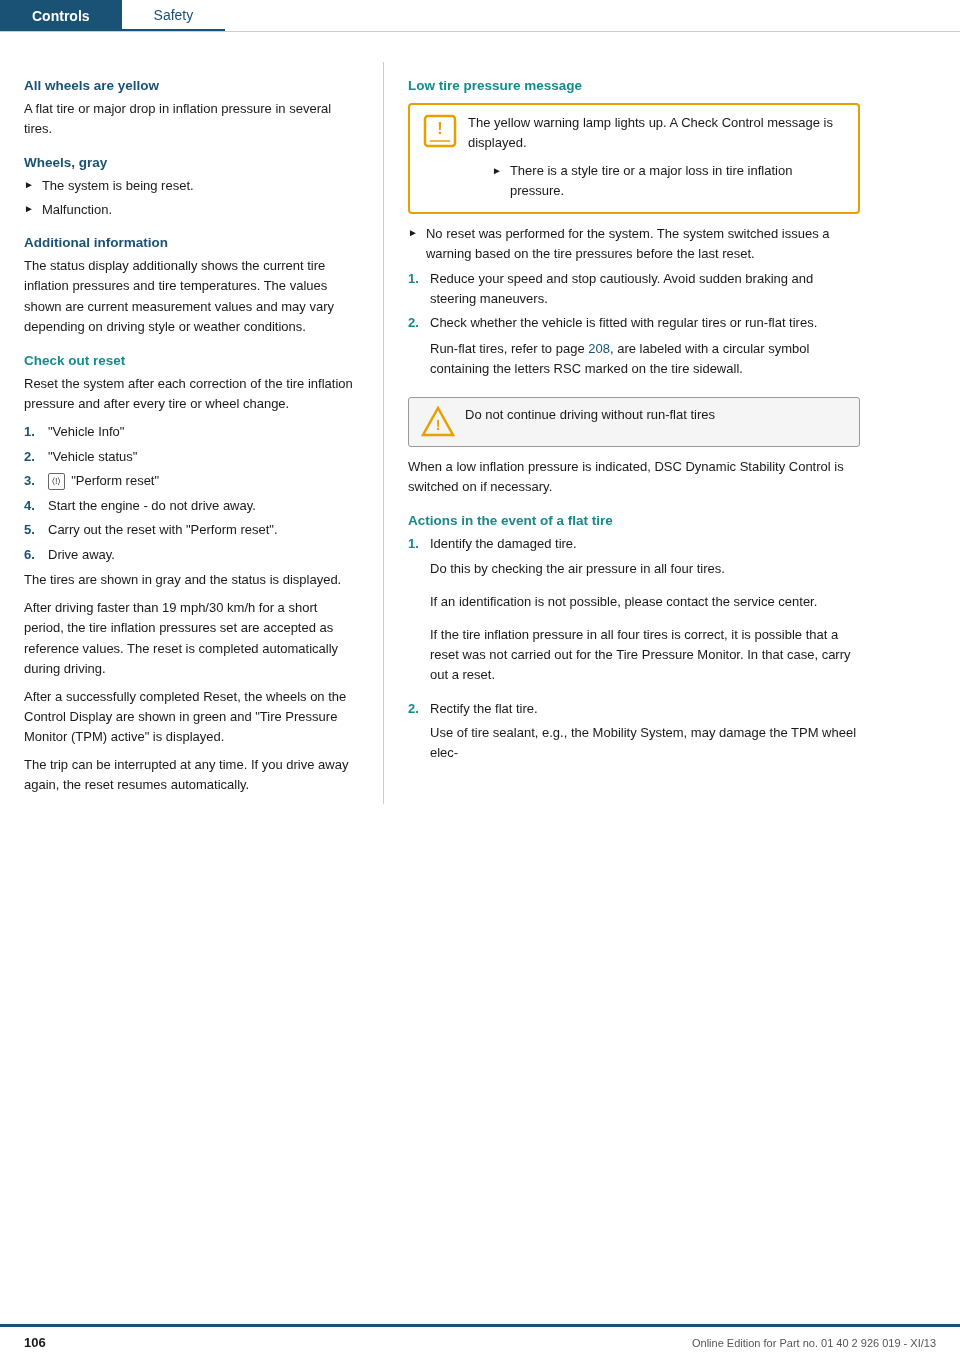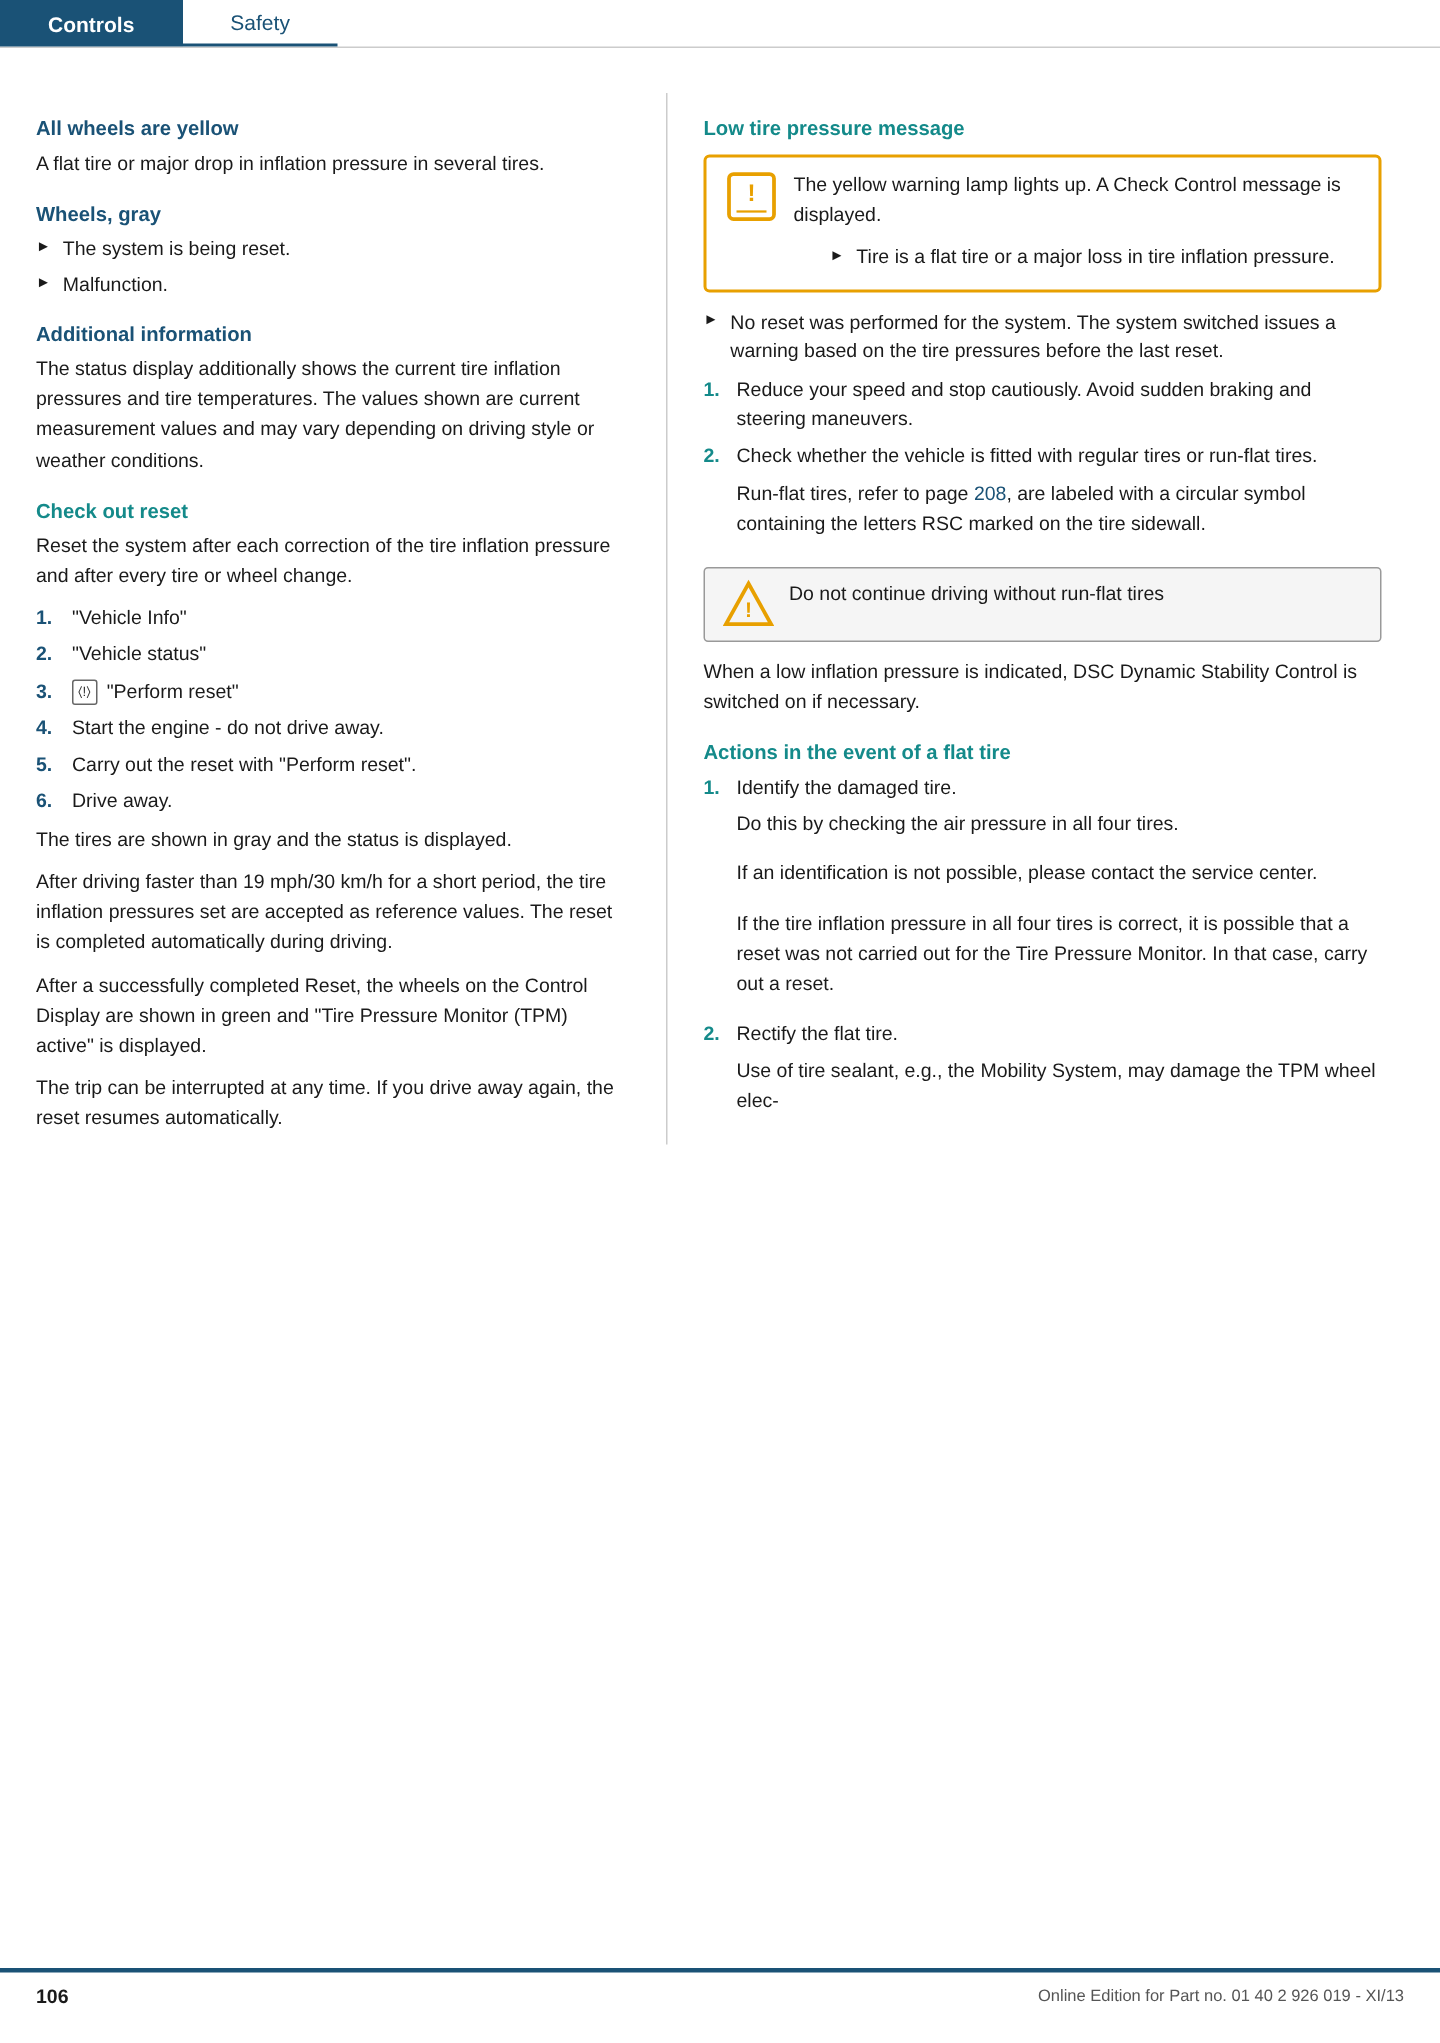--- a/index.html
+++ b/index.html
@@ -38,21 +38,21 @@
       font-size: 14px;
       border-bottom: 2px solid #1a5276;
     }
 
     
     .content {
       display: flex;
       padding: 20px 0 20px 0;
     }
     .left-col {
-      width: 445px;
+      width: 384px;
       padding: 0 24px 0 24px;
       border-right: 1px solid #ccc;
     }
     .right-col {
       width: 500px;
       padding: 0 24px 0 24px;
     }
 
     
     .section-heading {
@@ -192,21 +192,21 @@
 
     
     .footer {
       display: flex;
       justify-content: space-between;
       align-items: center;
       border-top: 3px solid #1a5276;
       padding: 8px 24px;
       margin-top: auto;
       position: fixed;
-      bottom: 16px;
+      bottom: 4px;
       width: 960px;
       background: #fff;
     }
     .footer-page {
       font-size: 13px;
       font-weight: bold;
       color: #1a1a1a;
     }
     .footer-edition {
       font-size: 11px;
@@ -347,21 +347,21 @@
             <svg viewBox="0 0 34 34">
               <rect x="2" y="2" width="30" height="30" rx="3" ry="3" fill="none" stroke="#e8a000" stroke-width="2.5"></rect>
               <text x="17" y="20" text-anchor="middle" font-size="16" font-weight="bold" fill="#e8a000">!</text>
               <line x1="7" y1="27" x2="27" y2="27" stroke="#e8a000" stroke-width="1.5"></line>
             </svg>
           </div>
           <div>
             <p>The yellow warning lamp lights up. A Check Control message is displayed.</p>
             <div class="sub-bullet">
               <span class="tri">►</span>
-              <span>Tire is a flat tire or a major loss in tire inflation pressure.</span>
+              <span>There is a style tire or a major loss in tire inflation pressure.</span>
             </div>
           </div>
         </div>
 
         <ul class="bullet-list">
           <li>
             <span class="tri">►</span>
             <span>No reset was performed for the system. The system switched issues a warning based on the tire pressures before the last reset.</span>
           </li>
         </ul>

